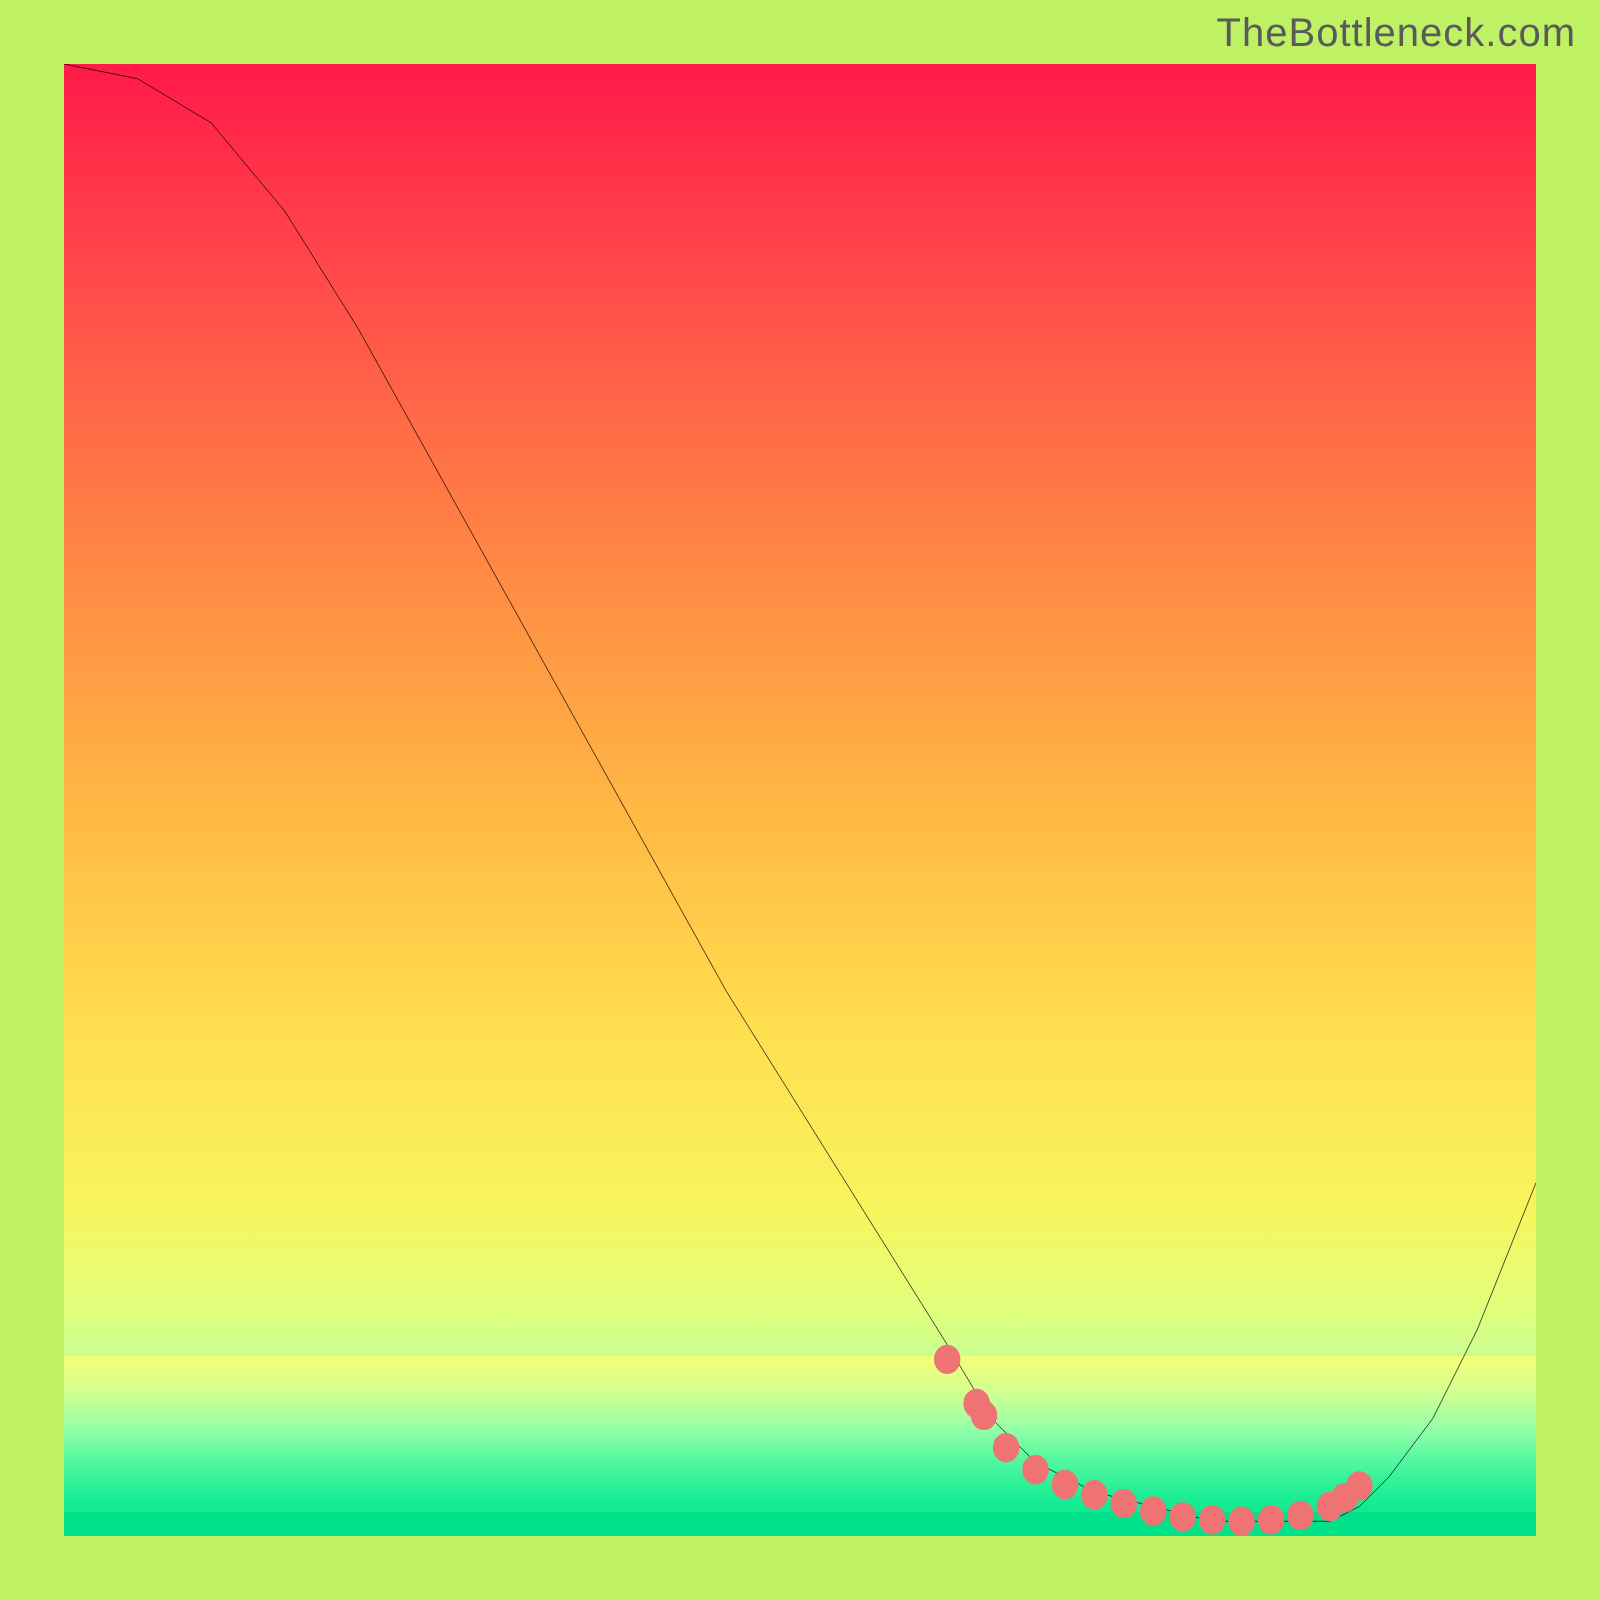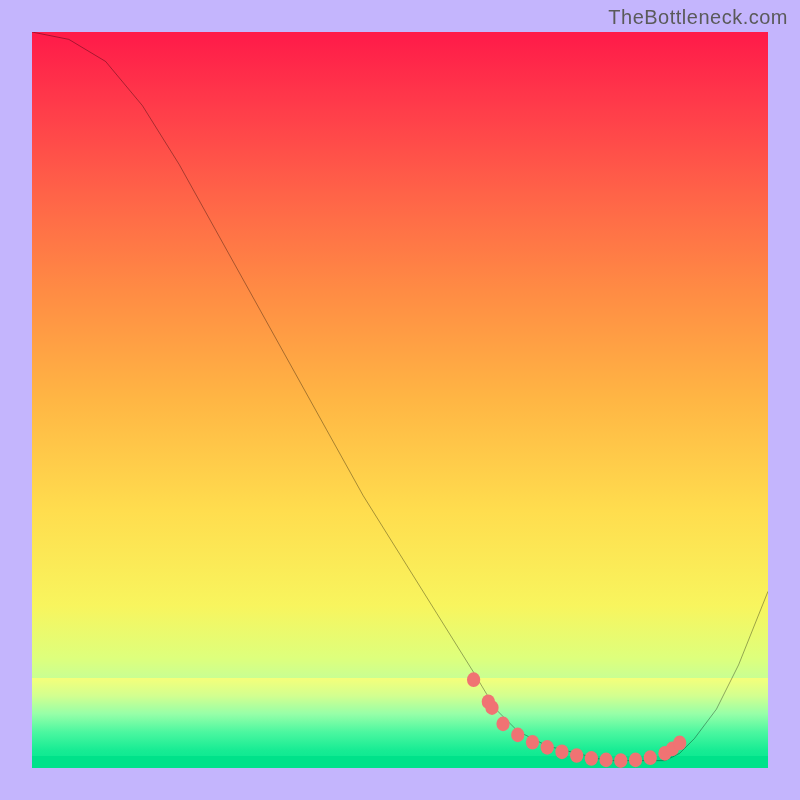--- a/index.html
+++ b/index.html
@@ -8,21 +8,21 @@
     width: 800px;
     height: 800px;
     overflow: hidden;
     background: #000;
     font-family: Arial, Helvetica, sans-serif;
   }
   .frame {
     position: relative;
     width: 800px;
     height: 800px;
-    background: #c4b5fd;
+    background: #bef264;
   }
   .watermark {
     position: absolute;
     top: 6px;
     right: 12px;
     color: #5a5a5a;
     font-size: 20px;
     letter-spacing: 0.5px;
     font-weight: 400;
   }

